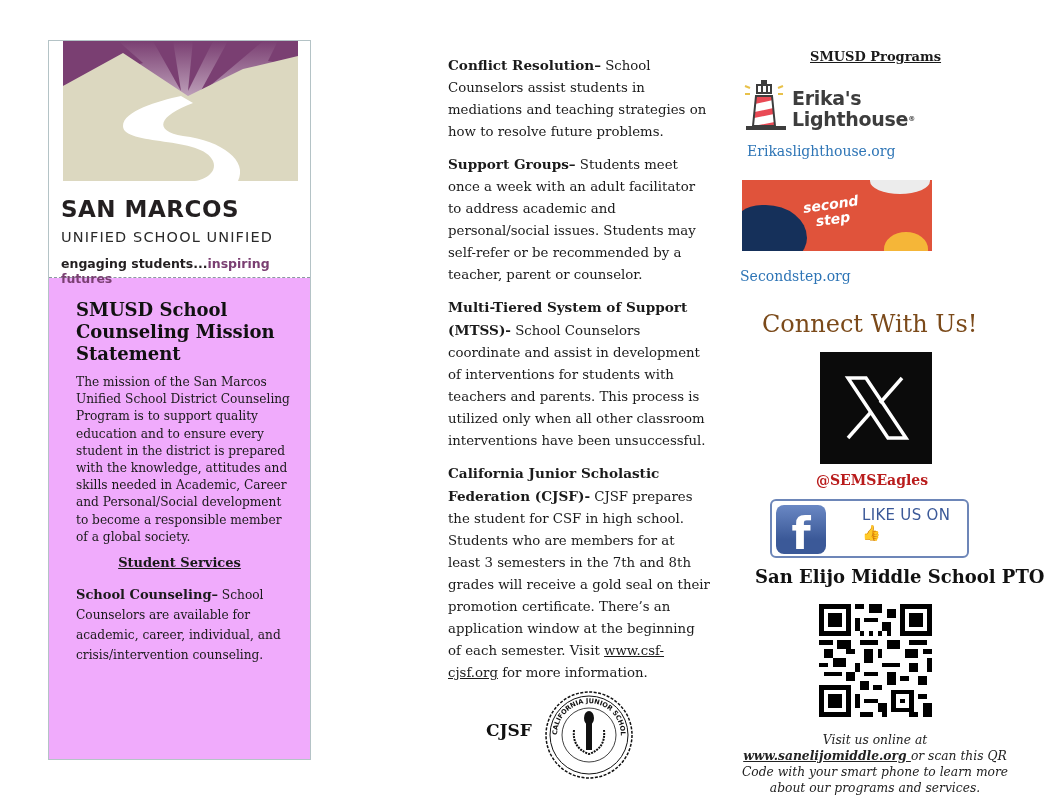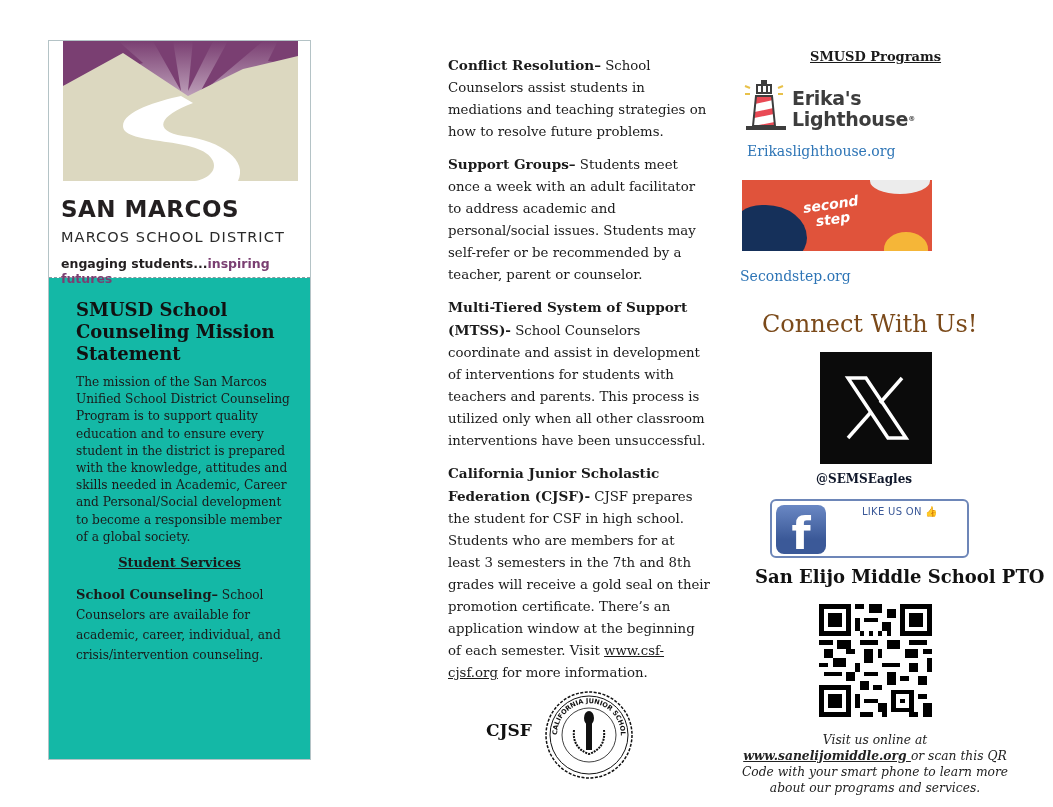--- a/index.html
+++ b/index.html
@@ -2,21 +2,21 @@
 <html><head>
 <meta charset="utf-8">
 <style>
   * { box-sizing: border-box; margin: 0; padding: 0; }
   html, body { width: 1053px; height: 807px; background: #ffffff; overflow: hidden; }
   body { position: relative; font-family: "DejaVu Serif", "Liberation Serif", serif; color: #1a1a1a; }
 
   
   .left-panel {
     position: absolute; left: 48px; top: 40px; width: 263px; height: 720px;
-    border: 1px solid #b4c3c6; background: #14b8a6;
+    border: 1px solid #b4c3c6; background: #f0abfc;
   }
   .logo-box {
     position: absolute; left: 0; top: 0; width: 261px; height: 237px;
     background: #ffffff; border-bottom: 1px dashed #8c9aa0;
   }
   .logo-art { position: absolute; left: 14px; top: 0; width: 235px; height: 140px; }
   .logo-name {
     position: absolute; left: 12px; top: 155px; font-family: "DejaVu Sans", sans-serif;
     font-weight: bold; font-size: 23px; letter-spacing: 0.5px; color: #231f20;
   }
@@ -70,31 +70,31 @@
   .ss-blob-yellow { position: absolute; left: 142px; top: 52px; width: 44px; height: 34px; background: #f5b638; border-radius: 50% 50% 30% 40%; }
   .ss-text {
     position: absolute; left: 62px; top: 17px; font-family: "DejaVu Sans", sans-serif; font-weight: bold;
     font-size: 14px; line-height: 15px; color: #ffffff; font-style: italic; text-align: center; transform: rotate(-8deg);
   }
   .ss-link { left: 740px; top: 268px; }
   .connect {
     position: absolute; left: 762px; top: 310px; font-weight: normal; font-size: 24px; color: #7b4a1a;
   }
   .x-logo { position: absolute; left: 820px; top: 352px; width: 112px; height: 112px; background: #0b0b0b; }
-  .handle { position: absolute; left: 0; width: 1053px; top: 472px; padding-left: 816px; font-weight: bold; font-size: 12px; color: #0f172a; }
+  .handle { position: absolute; left: 0; width: 1053px; top: 472px; padding-left: 816px; font-weight: bold; font-size: 14px; color: #b91c1c; }
   .fb-badge {
     position: absolute; left: 770px; top: 499px; width: 199px; height: 59px;
     border: 2px solid #6d86b8; border-radius: 6px; background: #ffffff;
   }
   .fb-square {
     position: absolute; left: 4px; top: 4px; width: 50px; height: 49px; border-radius: 8px;
     background: linear-gradient(#6a88c4, #3b5998 70%); color: #fff; font-family: "DejaVu Sans", sans-serif;
     font-weight: bold; font-size: 44px; line-height: 58px; text-align: center; overflow: hidden;
   }
-  .fb-like { position: absolute; left: 90px; top: 5px; font-family: "DejaVu Sans", sans-serif; font-size: 10px; color: #3b5998; letter-spacing: 0.3px; }
+  .fb-like { position: absolute; left: 90px; top: 5px; font-family: "DejaVu Sans", sans-serif; font-size: 15px; color: #3b5998; letter-spacing: 0.3px; }
   .fb-word { position: absolute; left: 58px; top: 14px; font-family: "DejaVu Sans", sans-serif; font-weight: bold; font-size: 30px; color: #3b5998; letter-spacing: -1px; }
   .pto { position: absolute; left: 755px; top: 566px; font-weight: bold; font-size: 18px; color: #111; }
   .qr { position: absolute; left: 819px; top: 604px; width: 113px; height: 113px; background: #fff; }
   .visit {
     position: absolute; left: 740px; top: 732px; width: 270px; text-align: center;
     font-style: italic; font-size: 12.3px; line-height: 16px; color: #222;
   }
   .visit b { text-decoration: underline; }
 </style>
 </head>
@@ -113,21 +113,21 @@
       <polygon points="0,0 235,0 235,110 0,110" fill="url(#sky)"></polygon>
       <polygon points="0,0 55,0 80,22 0,45" fill="#7a3f72"></polygon>
       <polygon points="90,0 110,0 118,50" fill="#7a3f72"></polygon>
       <polygon points="130,0 150,0 125,50" fill="#7a3f72"></polygon>
       <polygon points="165,0 200,0 135,55" fill="#7a3f72"></polygon>
       <polygon points="215,0 235,0 235,25 205,20" fill="#7a3f72"></polygon>
       <polygon points="0,45 60,12 125,55 180,28 235,15 235,140 0,140" fill="#dcd8c0"></polygon>
       <path d="M118 55 C 95 60, 60 70, 60 85 C 60 105, 140 95, 150 120 C 155 132, 140 140, 130 140 L 175 140 C 185 120, 160 100, 120 95 C 90 90, 95 75, 130 62 Z" fill="#ffffff"></path>
     </svg>
     <div class="logo-name">SAN MARCOS</div>
-    <div class="logo-sub">MARCOS SCHOOL DISTRICT</div>
+    <div class="logo-sub">UNIFIED SCHOOL UNIFIED</div>
     <div class="logo-tag"><span>engaging students...</span><span class="purple">inspiring futures</span></div>
   </div>
 
   <div class="mission">
     <div class="mission-title">SMUSD School Counseling Mission Statement</div>
     <div class="mission-body">The mission of the San Marcos Unified School District Counseling Program is to support quality education and to ensure every student in the district is prepared with the knowledge, attitudes and skills needed in Academic, Career and Personal/Social development to become  a responsible member of a global society.</div>
   </div>
   <div class="services-title">Student Services</div>
   <div class="counseling"><b>School Counseling–</b><span> School Counselors are available for academic, career, individual, and crisis/intervention counseling.</span></div>
 </div>

